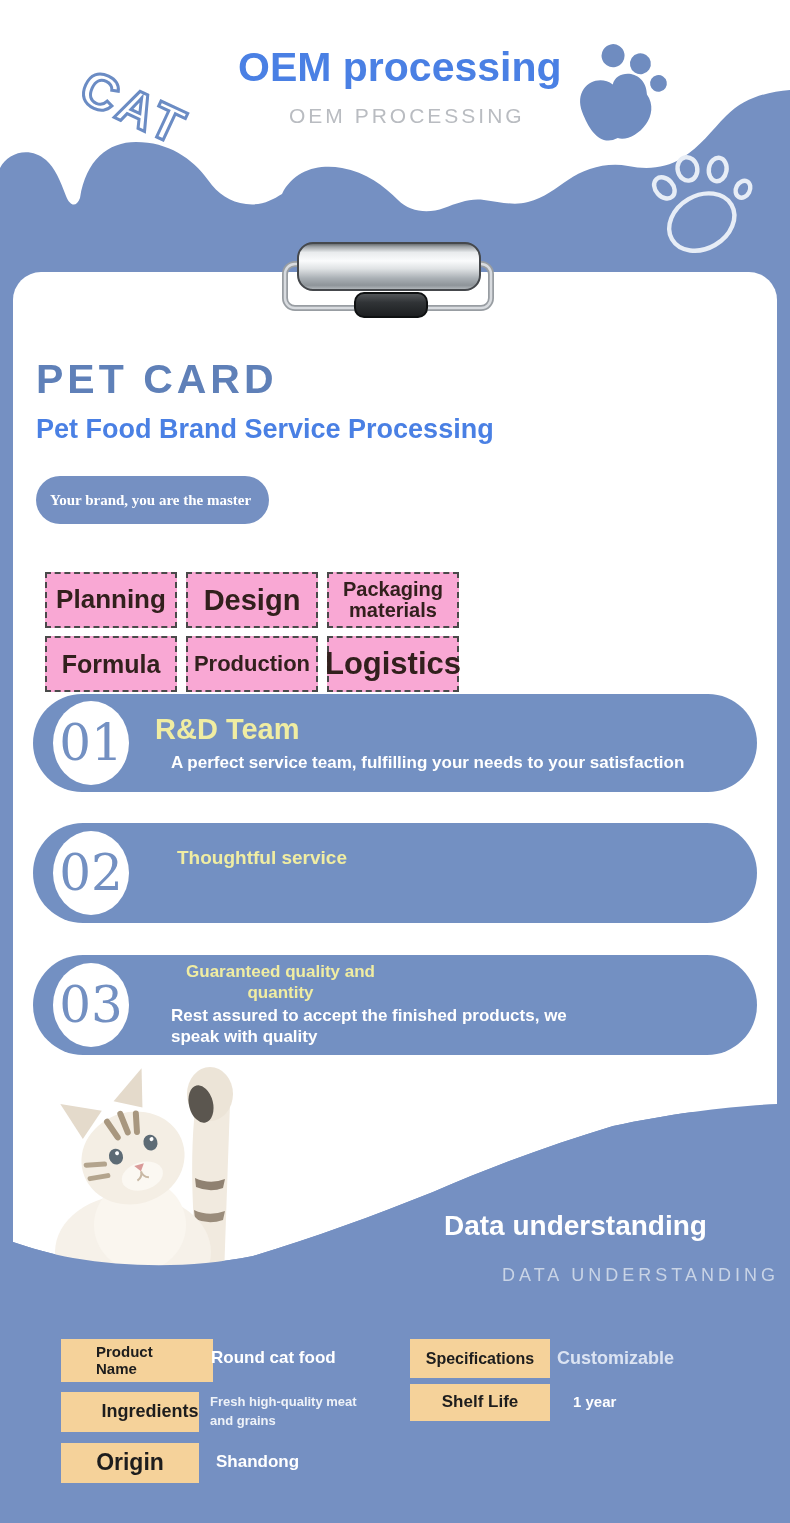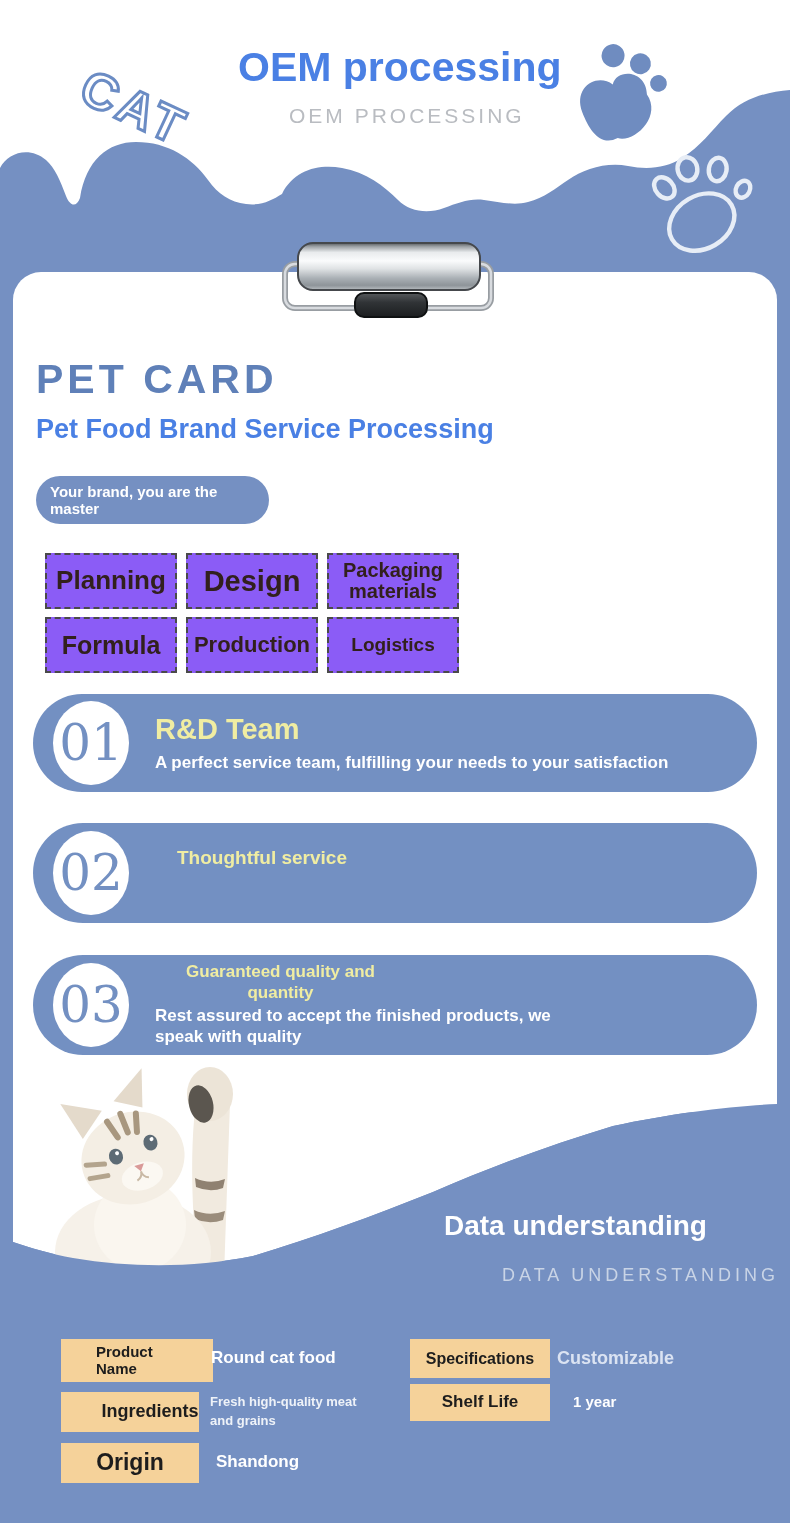--- a/index.html
+++ b/index.html
@@ -20,45 +20,45 @@
 
   
   .card { position:absolute; left:13px; top:272px; width:764px; height:840px; background:#ffffff;
     border-radius:28px 28px 0 0; z-index:1; }
   .clip-svg { position:absolute; left:272px; top:238px; width:228px; height:84px; z-index:5; }
 
   .card-title { position:absolute; left:36px; top:356px; font-size:41px; font-weight:bold; letter-spacing:4px; color:#5f80b8; z-index:2; }
   .card-subtitle { position:absolute; left:36px; top:414px; font-size:27px; font-weight:bold; color:#4a80e4; z-index:2; }
 
   .ribbon { position:absolute; left:36px; top:476px; width:233px; height:48px; background:#7590c2;
-    border-radius:24px; display:flex; align-items:center; z-index:2; }
+    border-radius:24px; display:flex; align-items:center; z-index:2;font-family:Liberation Serif, serif; }
   .ribbon span { color:#ffffff; font-size:15px; font-weight:bold; padding-left:14px; }
 
   .tag { position:absolute; width:132px; height:56px; border:2px dashed #4a4a4a; display:flex;
     align-items:center; justify-content:center; text-align:center; color:#32201d; font-weight:bold;
-    line-height:1.05; z-index:2; background:#8b5cf6; }
+    line-height:1.05; z-index:2; background:#f9a8d4;margin-top:19px; }
   .tag0 { left:45px;  top:553px; font-size:26px; }
   .tag1 { left:186px; top:553px; font-size:29px; }
   .tag2 { left:327px; top:553px; font-size:20px; padding:0 6px; }
   .tag3 { left:45px;  top:617px; font-size:25px; }
   .tag4 { left:186px; top:617px; font-size:22px; }
-  .tag5 { left:327px; top:617px; font-size:19px; }
+  .tag5 { left:327px; top:617px; font-size:31px; }
 
   
   .bar { position:absolute; left:33px; width:724px; background:#7390c2; border-radius:52px;
     display:flex; align-items:center; z-index:2; }
   .bar1 { top:694px; height:98px; }
   .bar2 { top:823px; height:100px; }
   .bar3 { top:955px; height:100px; }
   .num-circle { position:absolute; left:20px; top:50%; transform:translateY(-50%); width:76px; height:84px;
     background:#ffffff; border-radius:50%; display:flex; align-items:center; justify-content:center; }
   .num-circle span { font-family:"DejaVu Serif", serif; font-size:50px; color:#7390c2; }
   .bar-text { margin-left:122px; display:flex; flex-direction:column; }
   .feat-title { color:#f0eda2; font-weight:bold; }
-  .feat-desc  { color:#ffffff; font-weight:bold; font-size:17px; }
+  .feat-desc  { color:#ffffff; font-weight:bold; font-size:17px;margin-left:16px; }
   .bar1 .feat-title { font-size:29px; margin-bottom:7px; }
   .bar2 .feat-title { font-size:19px; margin-left:22px; margin-bottom:30px; }
   .bar3 .feat-title { font-size:17px; width:195px; text-align:center; margin-left:28px; line-height:1.2; }
   .bar3 .feat-desc  { width:435px; line-height:1.25; margin-top:2px; }
 
   
   .wave-svg { position:absolute; left:13px; top:1100px; width:764px; height:180px; }
   .wave-white { z-index:1; }
   .wave-blue  { z-index:3; }
   .cat-svg { position:absolute; left:38px; top:1060px; width:225px; height:218px; z-index:2; }

